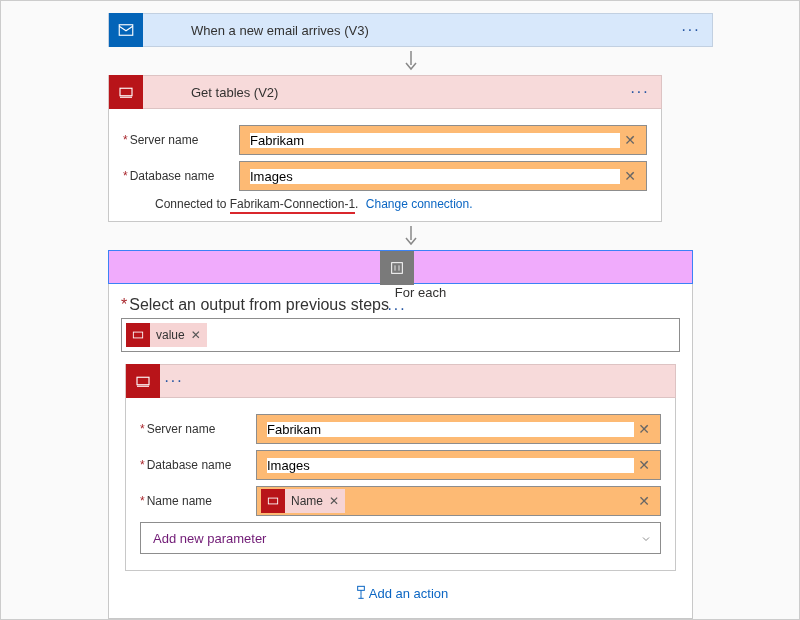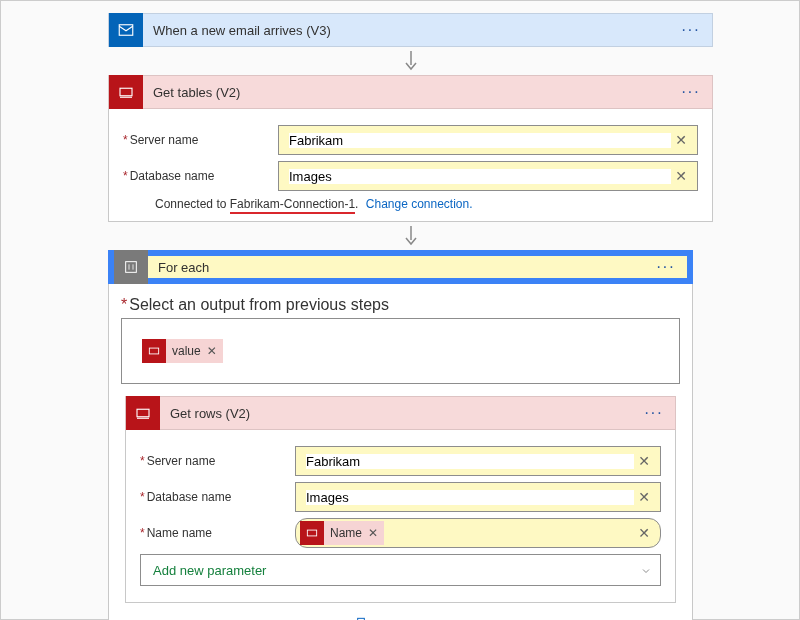--- a/index.html
+++ b/index.html
@@ -1,52 +1,52 @@
 <!DOCTYPE html>
 <html><head>
 <meta charset="utf-8">
 <style>
 * { box-sizing: border-box; margin: 0; padding: 0; }
 body { font-family: "Segoe UI", Arial, sans-serif; font-size: 13px; background: #fafafa; color: #333; }
 .canvas { width: 800px; height: 620px; padding: 12px 0; position: relative; border: 1px solid #ccc; }
 .node { margin: 0 auto; }
 .trigger-node { width: 605px; margin-left: 107px; }
-.action-node { width: 605px; margin-left: 107px; }
+.action-node { width: 554px; margin-left: 107px; }
 .foreach-node { width: 585px; margin-left: 107px; }
 .header { display: flex; align-items: center; height: 34px; padding-right: 8px; border: 1px solid rgba(0,0,0,0.1); }
 .header-blue { background: #d8e8fb; }
 .header-pink { background: #f7dada; }
-.header-gray { background: #fef9c3; border: 6px solid #3b82f6; }
+.header-gray { background: #f0abfc; border: 1px solid #3b82f6; flex-direction: column; }
 .iconbox { width: 34px; height: 34px; display: flex; align-items: center; justify-content: center; color: #fff; flex-shrink: 0; }
 .icon-blue { background: #0364b8; }
 .icon-red { background: #b81419; }
 .icon-gray { background: #7a7a7a; }
-.header-title { flex: 1; padding-left: 10px; font-size: 13px; color: #323130; }
+.header-title { flex: 1; padding-left: 22px; font-size: 13px; color: #323130; margin-left: 26px; }
 .ellipsis { color: #2757a3; font-size: 16px; letter-spacing: 1px; padding: 0 4px; cursor: pointer; }
 .body { background: #fff; border: 1px solid #c8c8c8; border-top: none; padding: 10px 14px 10px 14px; }
-.field-row { display: flex; align-items: center; margin: 6px 0; gap: 39px; }
+.field-row { display: flex; align-items: center; margin: 6px 0; }
 .field-label { width: 116px; font-size: 12px; color: #333; }
 .req { color: #a8262c; margin-right: 2px; }
-.field-input { flex: 1; display: flex; align-items: center; border: 1px solid #8d8d8d; height: 30px; padding: 0 6px 0 10px; background: #fef9c3; }
+.field-input { flex: 1; display: flex; align-items: center; border: 1px solid #8d8d8d; height: 30px; padding: 0 6px 0 10px; background: #fdba74; }
 .field-input input { border: none; outline: none; flex: 1; font-size: 13px; font-family: inherit; }
 .clear-x { color: #666; font-size: 14px; padding: 0 4px; cursor: pointer; }
 .conn-line { font-size: 12px; margin-top: 6px; color: #333; margin-left: 32px; }
 .conn-name { border-bottom: 2px solid #d9262c; padding-bottom: 1px; }
 .change-link { color: #0b66c3; cursor: pointer; margin-left: 4px; }
 .arrow { text-align: center; margin: 4px auto; width: 605px; margin-left: 107px; }
 .arrow svg { display: block; margin: 0 auto; }
 .foreach-body { background: #fff; border: 1px solid #c8c8c8; border-top: none; padding: 12px; }
 .select-label { font-size: 16px; margin-bottom: 4px; }
-.token-input { border: 1px solid #8d8d8d; padding: 20px; min-height: 34px; display: flex; align-items: center; }
+.token-input { border: 1px solid #8d8d8d; padding: 4px; min-height: 34px; display: flex; align-items: center; }
 .token { display: inline-flex; align-items: center; background: #f6d4d4; height: 24px; }
 .token-icon { width: 24px; height: 24px; background: #b81419; display: flex; align-items: center; justify-content: center; }
 .token-text { padding: 0 6px; font-size: 12px; }
 .token-x { font-size: 12px; padding: 0 6px 0 0; color: #555; cursor: pointer; }
 .nested-action { margin: 12px 4px 4px 4px; }
-.dd-row { border: 1px solid #8d8d8d; height: 32px; display: flex; align-items: center; padding: 0 8px 0 12px; color: #15803d; margin: 6px 0; cursor: pointer; }
+.dd-row { border: 1px solid #8d8d8d; height: 32px; display: flex; align-items: center; padding: 0 8px 0 12px; color: #701a75; margin: 6px 0; cursor: pointer; }
 .dd-row .chev { margin-left: auto; }
 .add-action { text-align: center; padding: 10px 0 2px 0; }
 .add-action a { color: #0b66c3; font-size: 13px; cursor: pointer; display: inline-flex; align-items: center; }
 svg { display: inline-block; vertical-align: middle; }
 </style>
 </head>
 <body>
 
 <div class="canvas">
 
@@ -136,41 +136,40 @@
       </div>
 
       <div class="nested-action">
         <div class="header header-pink">
           <div class="iconbox icon-red">
             <svg width="18" height="18" viewBox="0 0 24 24">
                 <rect x="4" y="7" width="16" height="10" fill="none" stroke="#fff" stroke-width="1.5"></rect>
                 <line x1="4" y1="19" x2="20" y2="19" stroke="#fff" stroke-width="1.5"></line>
               </svg>
           </div>
-          <div class="header-title">Get rows (V2)</div>
           <div class="ellipsis">···</div>
         </div>
         <div class="body">
           <div class="field-row">
             <div class="field-label"><span class="req">*</span><span>Server name</span></div>
             <div class="field-input">
               <input value="Fabrikam" style="">
               <span class="clear-x">✕</span>
             </div>
           </div>
           <div class="field-row">
             <div class="field-label"><span class="req">*</span><span>Database name</span></div>
             <div class="field-input">
               <input value="Images" style="">
               <span class="clear-x">✕</span>
             </div>
           </div>
           <div class="field-row">
             <div class="field-label"><span class="req">*</span><span>Name name</span></div>
-            <div class="field-input" style="padding-left:4px;border-radius:12px;">
+            <div class="field-input" style="padding-left:4px;">
               <span class="token">
                 <span class="token-icon">
                   <svg width="14" height="14" viewBox="0 0 24 24">
                       <rect x="4" y="7" width="16" height="10" fill="none" stroke="#fff" stroke-width="1.5"></rect>
                     </svg>
                 </span>
                 <span class="token-text">Name</span>
                 <span class="token-x">✕</span>
               </span>
               <span style="flex:1"></span>

